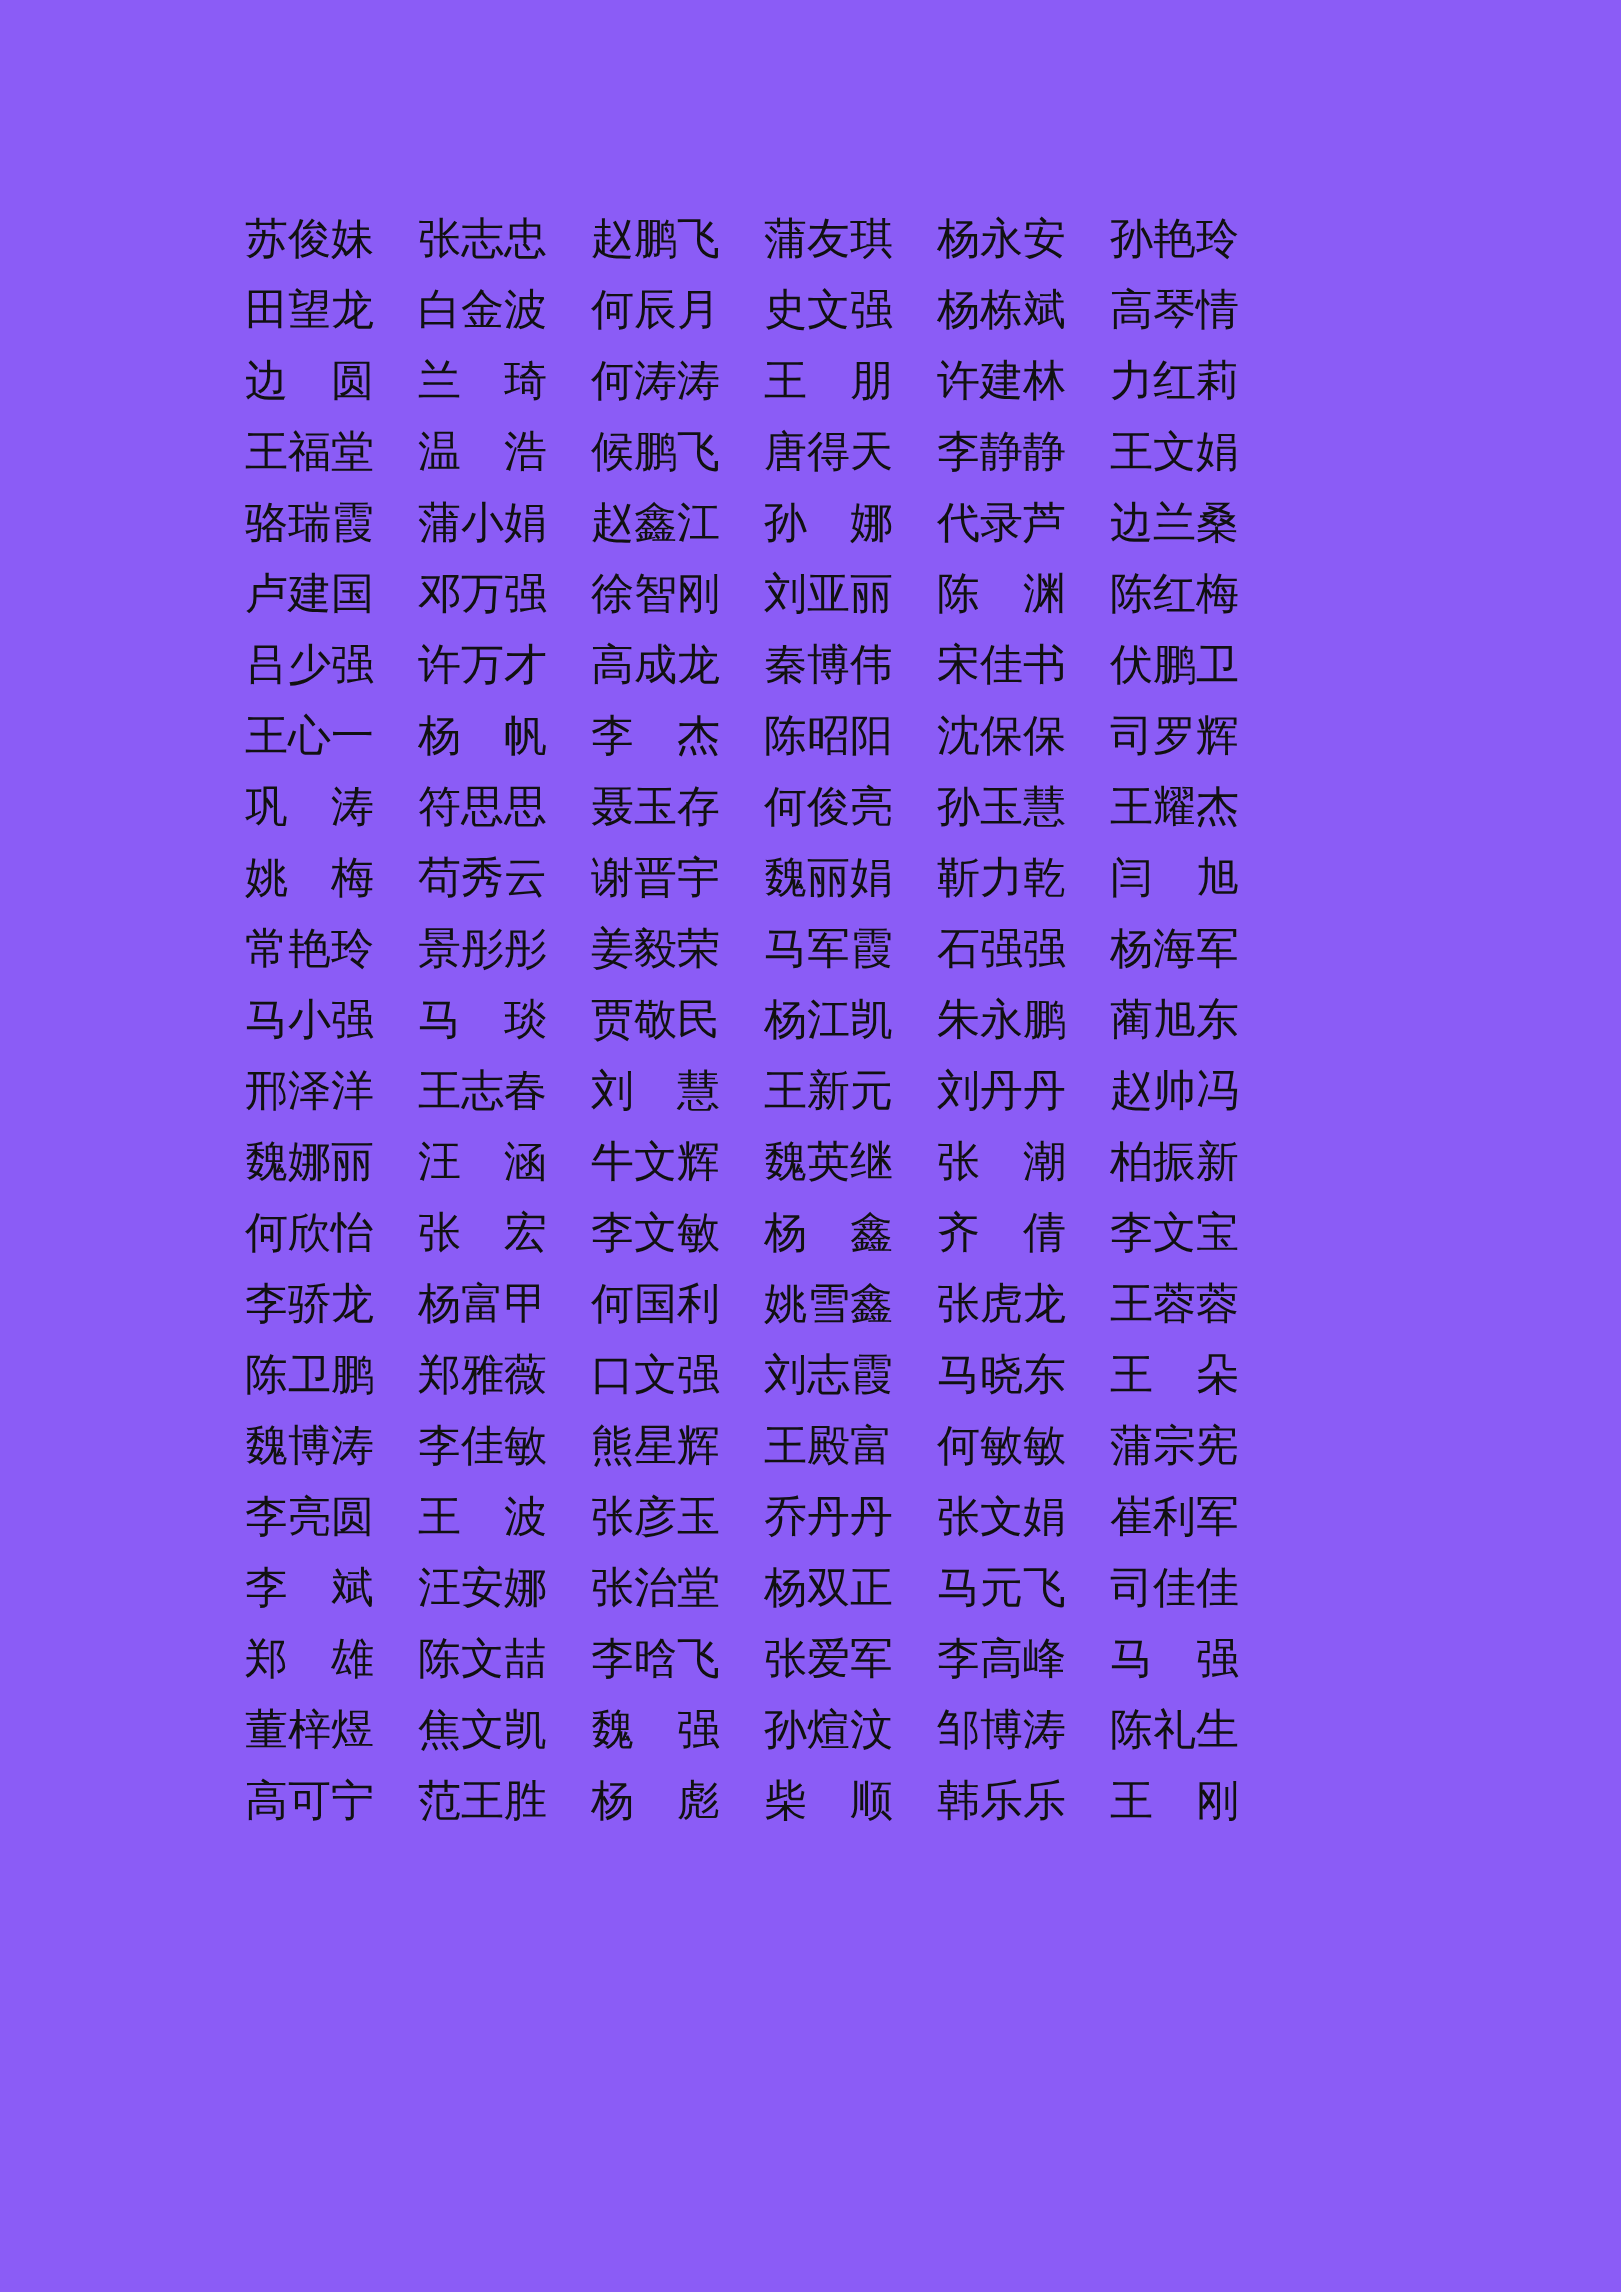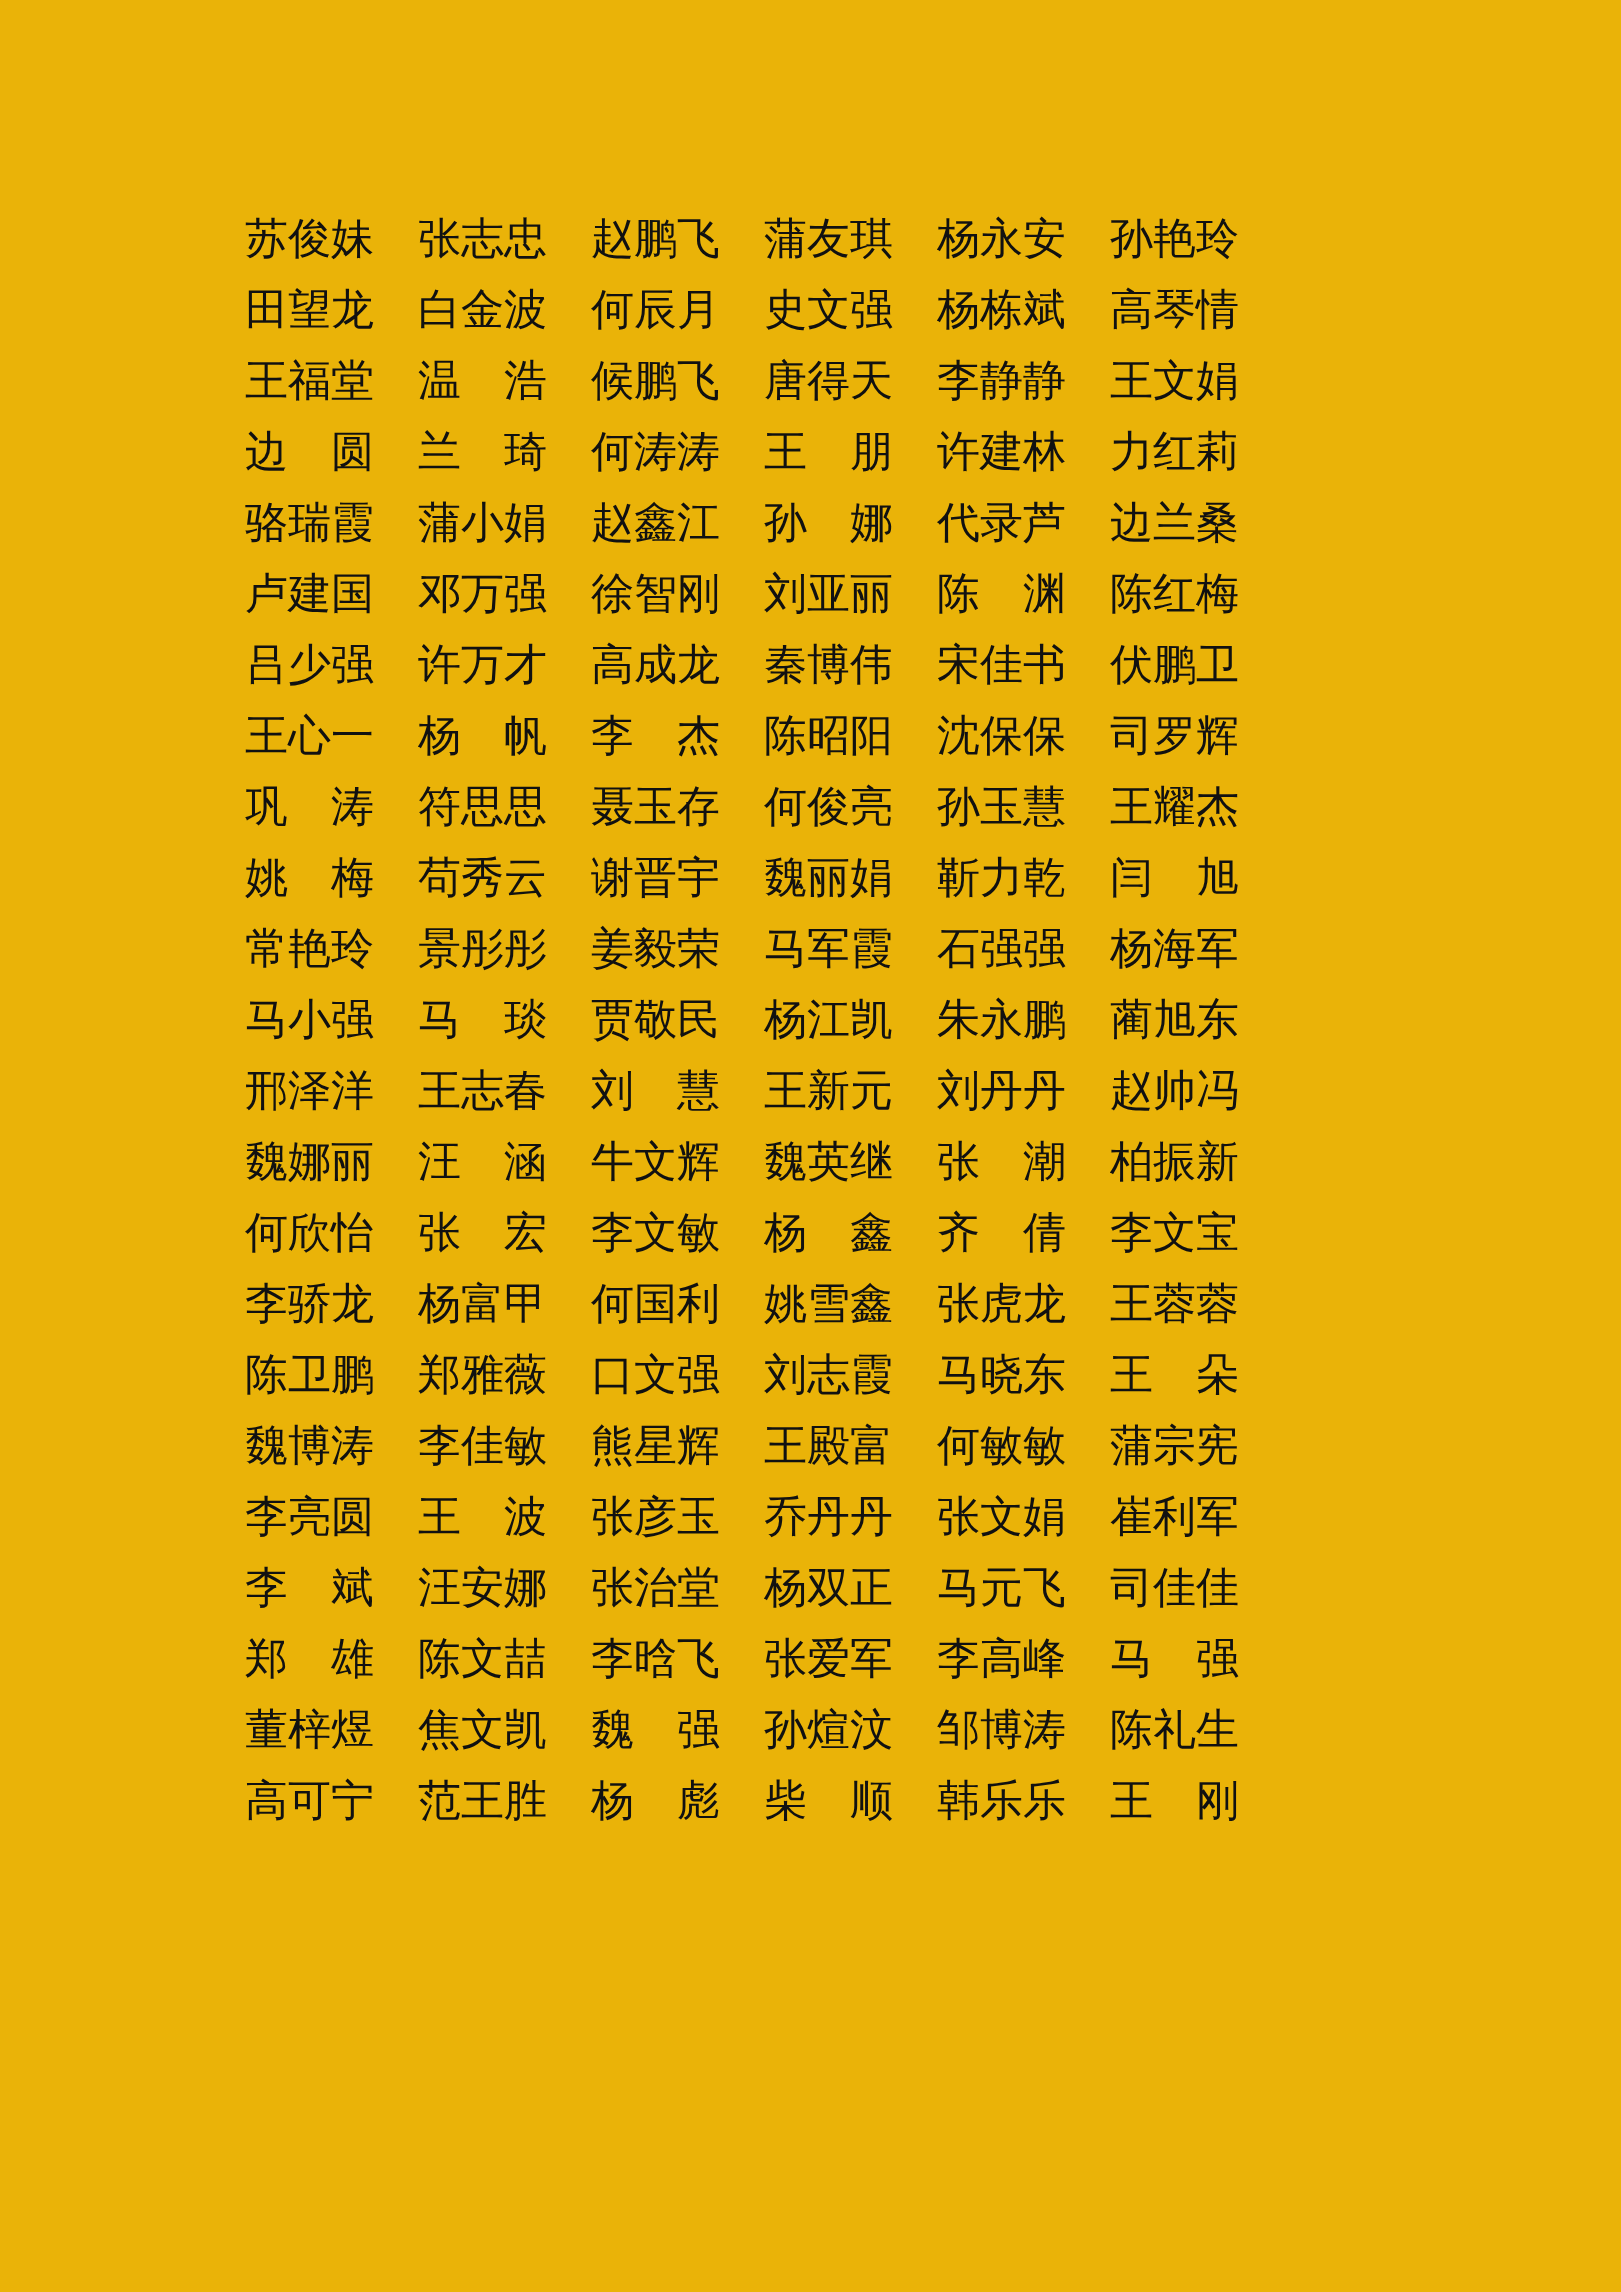--- a/index.html
+++ b/index.html
@@ -5,21 +5,21 @@
   * { margin: 0; padding: 0; box-sizing: border-box; }
   html, body {
     width: 1621px;
     background: #e8e8e8;
     font-family: "Liberation Serif", "DejaVu Serif", serif;
   }
   .page {
     position: relative;
     width: 1621px;
     height: 2293px;
-    background: #eab308;
+    background: #8b5cf6;
     overflow: hidden;
   }
   .names-grid {
     position: absolute;
     left: 245px;
     top: 203px;
     width: 994px;
   }
   .name-row {
     display: flex;
@@ -55,36 +55,36 @@
       </div>
       <div class="name-row">
         <span class="name-cell">田望龙</span>
         <span class="name-cell">白金波</span>
         <span class="name-cell">何辰月</span>
         <span class="name-cell">史文强</span>
         <span class="name-cell">杨栋斌</span>
         <span class="name-cell">高琴情</span>
       </div>
       <div class="name-row">
+        <span class="name-cell">边 圆</span>
+        <span class="name-cell">兰 琦</span>
+        <span class="name-cell">何涛涛</span>
+        <span class="name-cell">王 朋</span>
+        <span class="name-cell">许建林</span>
+        <span class="name-cell">力红莉</span>
+      </div>
+      <div class="name-row">
         <span class="name-cell">王福堂</span>
         <span class="name-cell">温 浩</span>
         <span class="name-cell">候鹏飞</span>
         <span class="name-cell">唐得天</span>
         <span class="name-cell">李静静</span>
         <span class="name-cell">王文娟</span>
       </div>
       <div class="name-row">
-        <span class="name-cell">边 圆</span>
-        <span class="name-cell">兰 琦</span>
-        <span class="name-cell">何涛涛</span>
-        <span class="name-cell">王 朋</span>
-        <span class="name-cell">许建林</span>
-        <span class="name-cell">力红莉</span>
-      </div>
-      <div class="name-row">
         <span class="name-cell">骆瑞霞</span>
         <span class="name-cell">蒲小娟</span>
         <span class="name-cell">赵鑫江</span>
         <span class="name-cell">孙 娜</span>
         <span class="name-cell">代录芦</span>
         <span class="name-cell">边兰桑</span>
       </div>
       <div class="name-row">
         <span class="name-cell">卢建国</span>
         <span class="name-cell">邓万强</span>

